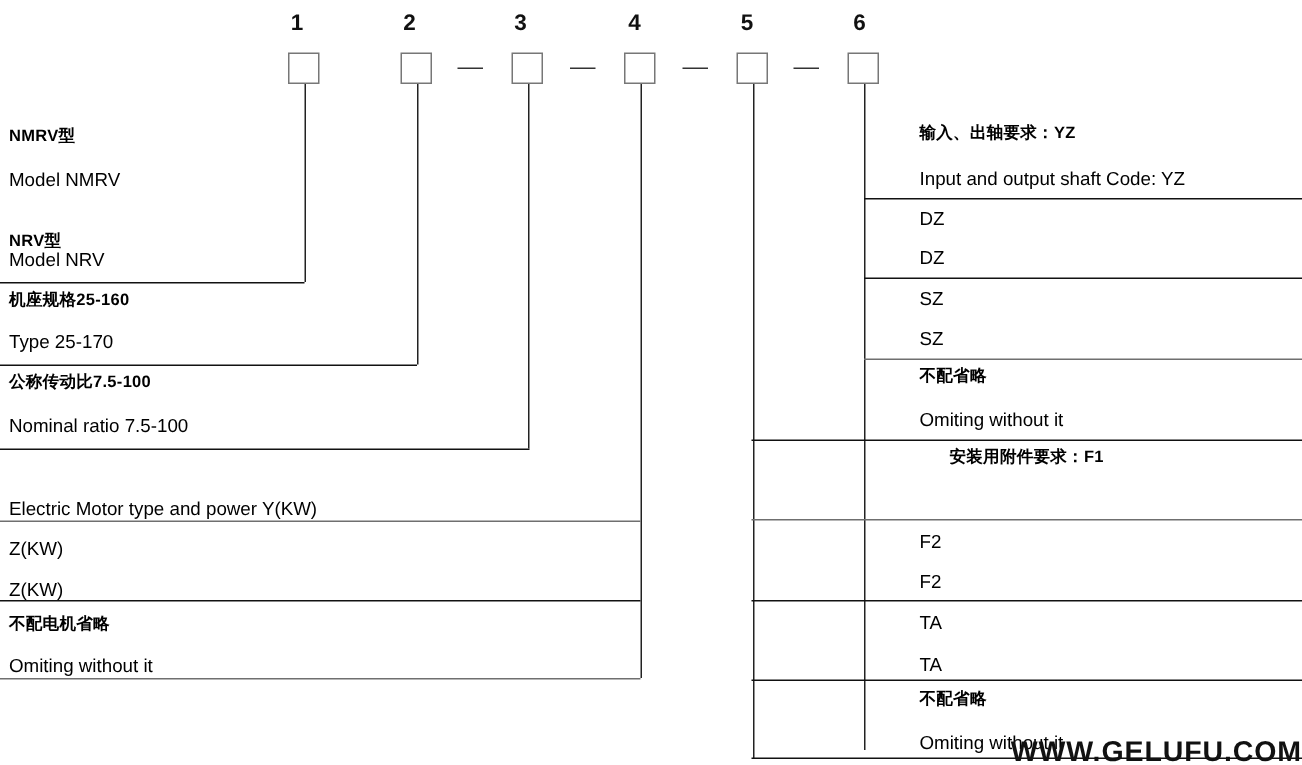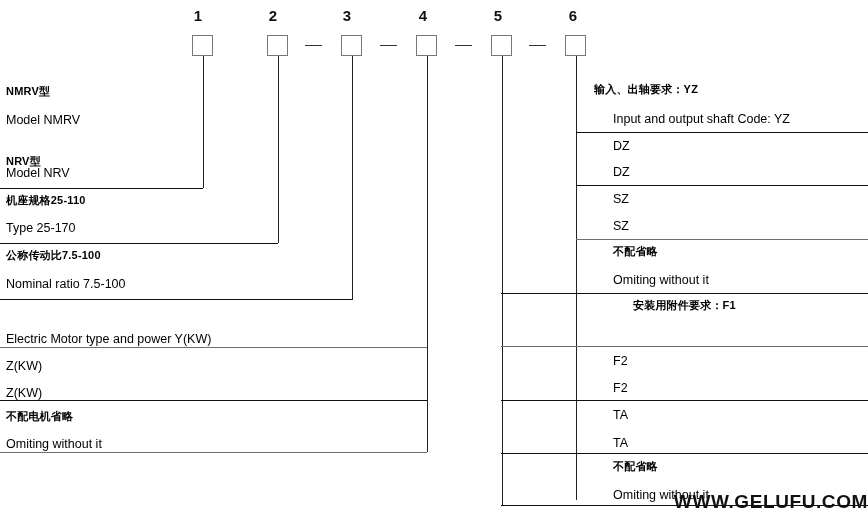--- a/index.html
+++ b/index.html
@@ -97,21 +97,21 @@
 
   <div class="rule soft" style="left:0px;top:347px;width:427px;"></div>
   <div class="rule" style="left:0px;top:400px;width:427px;"></div>
   <div class="rule soft" style="left:0px;top:452px;width:427px;"></div>
 
   <div class="row cn" style="left:6px;top:86px;">NMRV型</div>
   <div class="row en" style="left:6px;top:114px;">Model NMRV</div>
   <div class="row cn" style="left:6px;top:156px;">NRV型</div>
   <div class="row en" style="left:6px;top:167px;">Model  NRV</div>
 
-  <div class="row cn" style="left:6px;top:195px;">机座规格25-110</div>
+  <div class="row cn" style="left:6px;top:195px;">机座规格25-160</div>
   <div class="row en" style="left:6px;top:222px;">Type 25-170</div>
 
   <div class="row cn" style="left:6px;top:250px;">公称传动比7.5-100</div>
   <div class="row en" style="left:6px;top:278px;">Nominal ratio 7.5-100</div>
 
   <div class="row en" style="left:6px;top:333px;">Electric Motor type and power Y(KW)</div>
   <div class="row en" style="left:6px;top:360px;">Z(KW)</div>
   <div class="row en" style="left:6px;top:387px;">Z(KW)</div>
   <div class="row cn" style="left:6px;top:411px;">不配电机省略</div>
   <div class="row en" style="left:6px;top:438px;">Omiting without it</div>
@@ -120,21 +120,21 @@
   <div class="rule" style="left:576px;top:185px;width:292px;"></div>
   <div class="rule soft" style="left:576px;top:239px;width:292px;"></div>
 
   <div class="rule" style="left:501px;top:293px;width:367px;"></div>
 
   <div class="rule soft" style="left:501px;top:346px;width:367px;"></div>
   <div class="rule" style="left:501px;top:400px;width:367px;"></div>
   <div class="rule" style="left:501px;top:453px;width:367px;"></div>
   <div class="rule" style="left:501px;top:505px;width:367px;"></div>
 
-  <div class="row cn" style="left:594px;top:84px;">输入、出轴要求：YZ</div>
+  <div class="row cn" style="left:613px;top:84px;">输入、出轴要求：YZ</div>
   <div class="row en" style="left:613px;top:113px;">Input and output shaft Code: YZ</div>
   <div class="row en" style="left:613px;top:140px;">DZ</div>
   <div class="row en" style="left:613px;top:166px;">DZ</div>
   <div class="row en" style="left:613px;top:193px;">SZ</div>
   <div class="row en" style="left:613px;top:220px;">SZ</div>
   <div class="row cn" style="left:613px;top:246px;">不配省略</div>
   <div class="row en" style="left:613px;top:274px;">Omiting without  it</div>
 
   <div class="row cn" style="left:633px;top:300px;">安装用附件要求：F1</div>
   <div class="row en" style="left:613px;top:355px;">F2</div>

